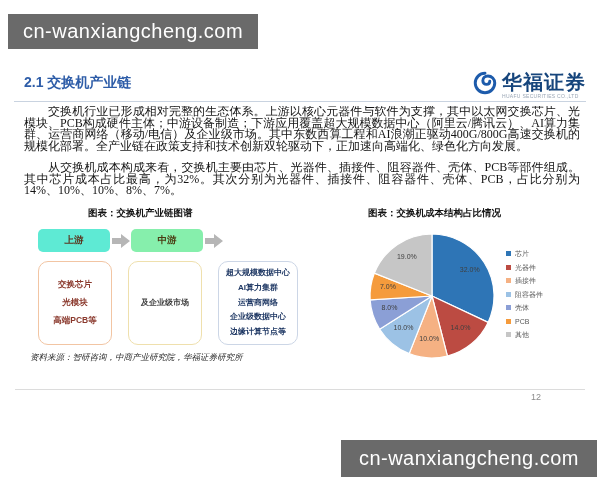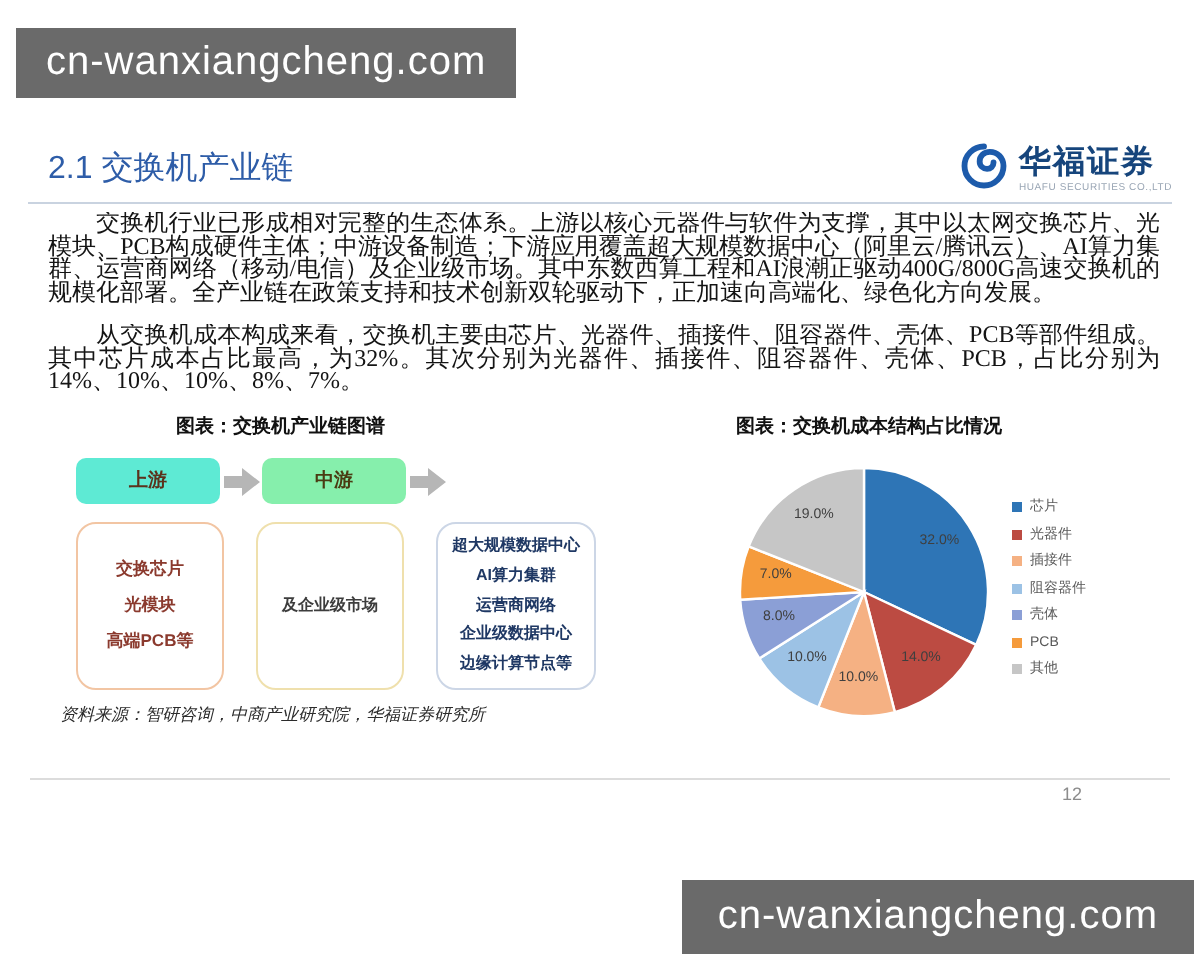--- a/index.html
+++ b/index.html
@@ -12,26 +12,26 @@
   .wm {
     position:absolute; background:#6a6a6a; color:#ffffff;
     font-size:20px; letter-spacing:0.5px; padding:6px 15px;
     font-family:"Liberation Sans", sans-serif;
   }
   .wm-top { left:8px; top:14px; }
   .wm-bottom { right:3px; bottom:3px; padding:7px 18px; }
 
   
   .slide-title {
-    position:absolute; left:24px; top:74px; font-size:16px; font-weight:normal;
+    position:absolute; left:24px; top:74px; font-size:14px; font-weight:bold;
     color:#2e5da8;
   }
   .brand { position:absolute; right:14px; top:70px; display:flex; align-items:center; gap:4px; }
   .brand-txt { display:flex; flex-direction:column; line-height:1; }
-  .brand-name { font-size:16px; font-weight:bold; color:#16457c; letter-spacing:1px; }
+  .brand-name { font-size:20px; font-weight:bold; color:#16457c; letter-spacing:1px; }
   .brand-sub { font-size:5px; color:#9aa6b5; margin-top:2px; letter-spacing:0.3px; }
   .title-rule { position:absolute; left:14px; top:101px; width:572px; height:1px; background:#c9d3e0; }
 
   
   .para {
     position:absolute; left:24px; width:556px; color:#141414;
     font-family:"Liberation Serif", serif; font-size:12px; line-height:11.6px;
     text-align:justify; text-indent:2em; overflow:hidden;
   }
   .para1 { top:106px; height:55px; }

